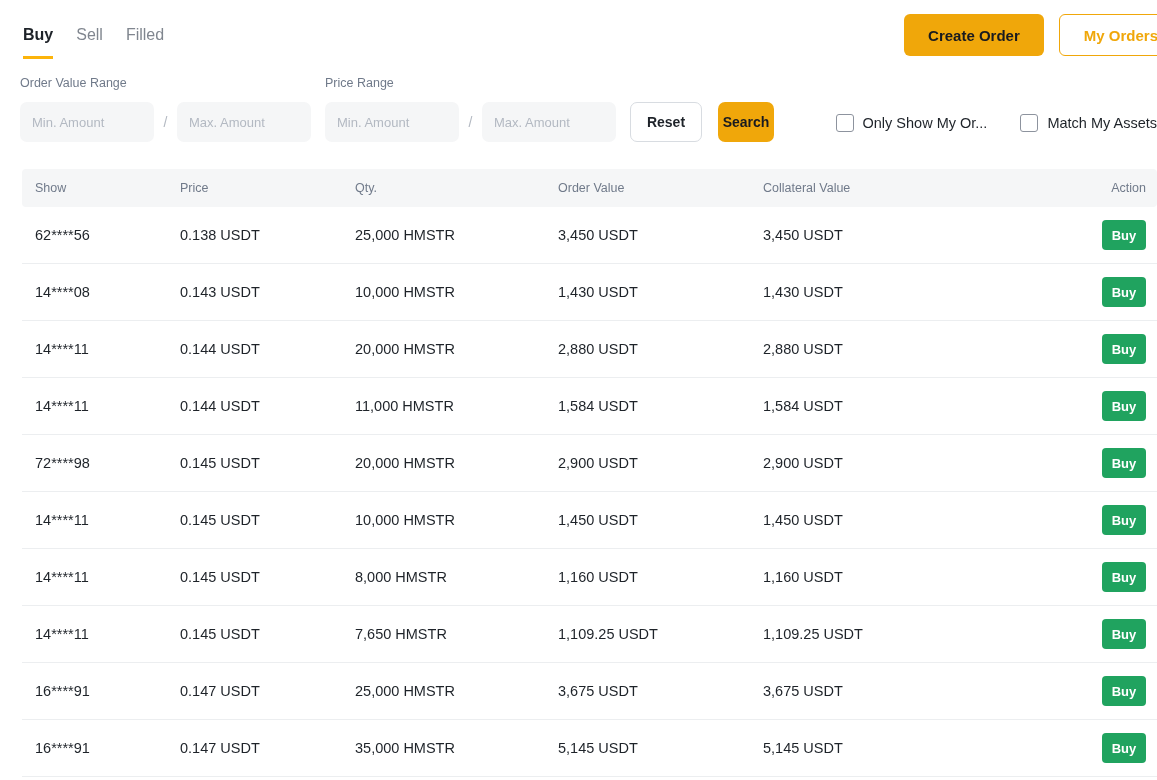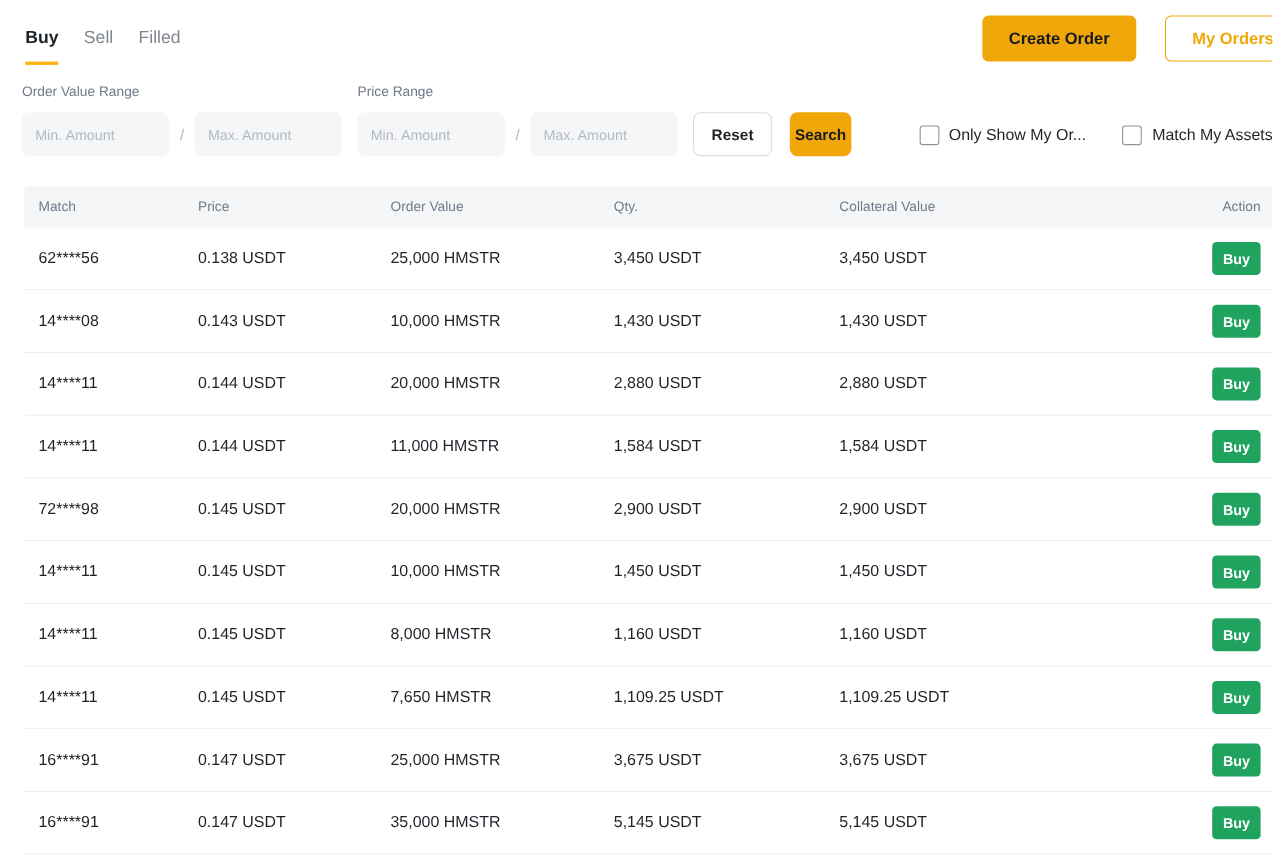--- a/index.html
+++ b/index.html
@@ -37,21 +37,21 @@
     cursor: pointer;
     line-height: 20px;
   }
   .tab.active {
     color: #1e2329;
     font-weight: 700;
     border-bottom-color: #fcb40b;
   }
   .topbar-actions {
     display: flex;
-    gap: 26px;
+    gap: 15px;
   }
   .btn {
     display: inline-flex;
     align-items: center;
     justify-content: center;
     border: none;
     cursor: pointer;
     font-family: inherit;
   }
   .btn-create-order {
@@ -258,24 +258,24 @@
       </div>
       <div class="checkbox-item">
         <span class="checkbox-box"></span>
         <span class="checkbox-label">Match My Assets</span>
       </div>
     </div>
   </div>
 
   <div class="order-table">
     <div class="t-row t-head">
-      <div class="t-cell c-user">Match</div>
+      <div class="t-cell c-user">Show</div>
       <div class="t-cell">Price</div>
+      <div class="t-cell">Qty.</div>
       <div class="t-cell">Order Value</div>
-      <div class="t-cell">Qty.</div>
       <div class="t-cell">Collateral Value</div>
       <div class="t-cell c-action">Action</div>
     </div>
     <div id="table-body">
   <div class="t-row t-body-row">
     <div class="t-cell c-user">62****56</div>
     <div class="t-cell">0.138 USDT</div>
     <div class="t-cell">25,000 HMSTR</div>
     <div class="t-cell">3,450 USDT</div>
     <div class="t-cell">3,450 USDT</div>

